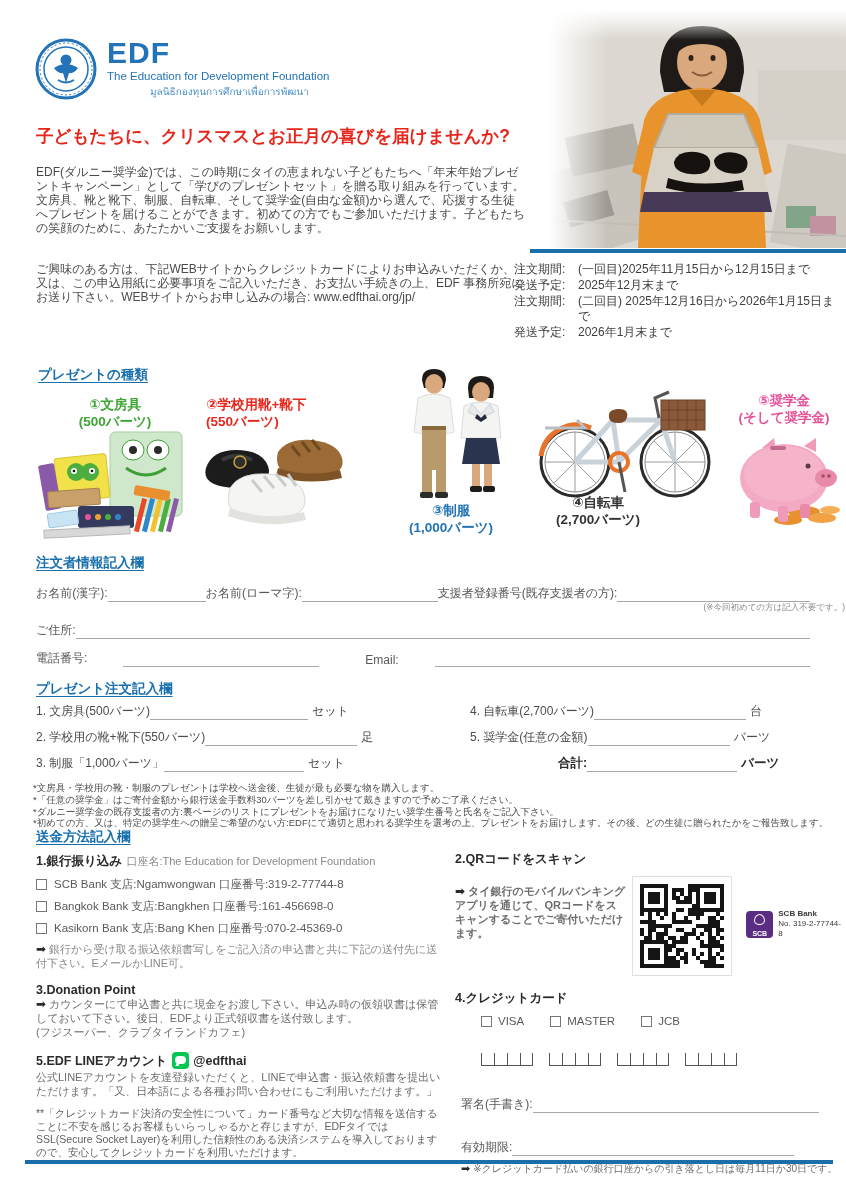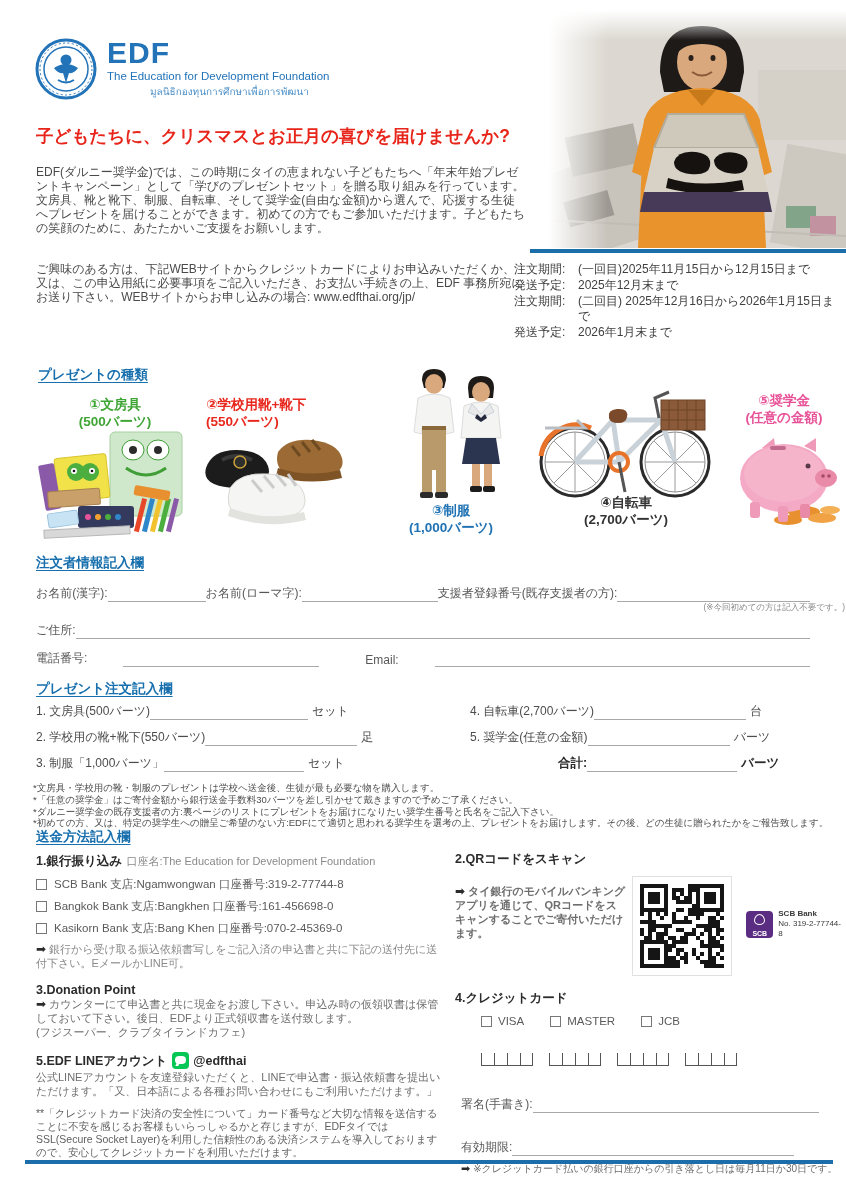--- a/index.html
+++ b/index.html
@@ -303,28 +303,28 @@
           <line x1="145" y1="30" x2="145" y2="60"></line>
           <line x1="154" y1="30" x2="154" y2="60"></line>
           <line x1="163" y1="30" x2="163" y2="60"></line>
           <line x1="128" y1="40" x2="172" y2="40"></line>
           <line x1="128" y1="50" x2="172" y2="50"></line>
         </g>
       <path d="M12 58 l40 0 l-8 -8" fill="none" stroke="#b8bec4" stroke-width="3"></path>
       <line x1="86" y1="92" x2="92" y2="122" stroke="#555" stroke-width="3"></line>
     </svg>
   </div>
-  <div class="abs present-caption" style="left: 556px; top: 494px; width: 140px; color: rgb(51, 51, 51);">
+  <div class="abs present-caption" style="left: 528px; top: 494px; width: 140px; color: rgb(51, 51, 51);">
     <div>④自転車</div>
     <div>(2,700バーツ)</div>
   </div>
 
   <div class="abs present-caption" style="left: 722px; top: 392px; width: 124px; color: rgb(232, 82, 152);">
     <div>⑤奨学金</div>
-    <div>(任意の金額)</div>
+    <div>(そして奨学金)</div>
   </div>
   <div class="abs" style="left:726px; top:430px;">
     <svg width="120" height="100" viewBox="0 0 120 100">
       <ellipse cx="78" cy="82" rx="16" ry="6" fill="#e8902f"></ellipse>
       <ellipse cx="96" cy="88" rx="14" ry="5" fill="#f0a244"></ellipse>
       <ellipse cx="62" cy="90" rx="14" ry="5" fill="#e8902f"></ellipse>
       <ellipse cx="104" cy="80" rx="10" ry="4" fill="#f4b057"></ellipse>
       <path d="M36 18 l12 -10 l2 14z" fill="#ef9ab8"></path>
       <path d="M78 16 l12 -8 l0 14z" fill="#ef9ab8"></path>
       <ellipse cx="58" cy="48" rx="44" ry="34" fill="#f4a9c4"></ellipse>

